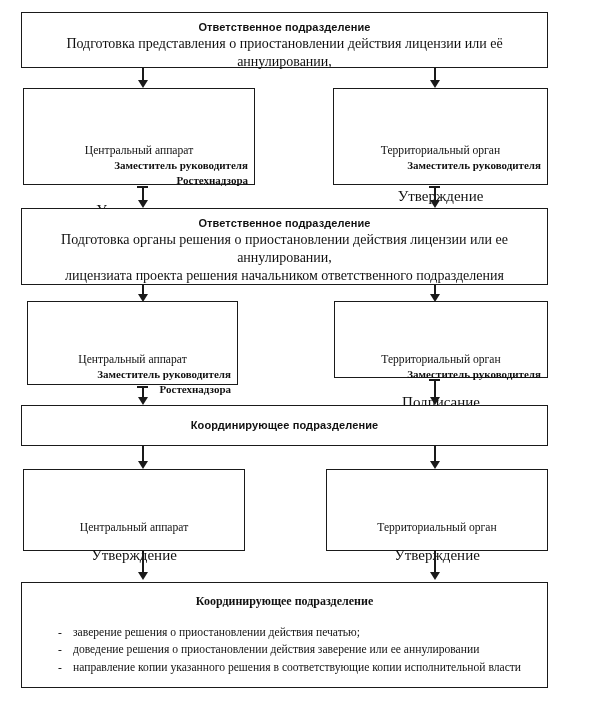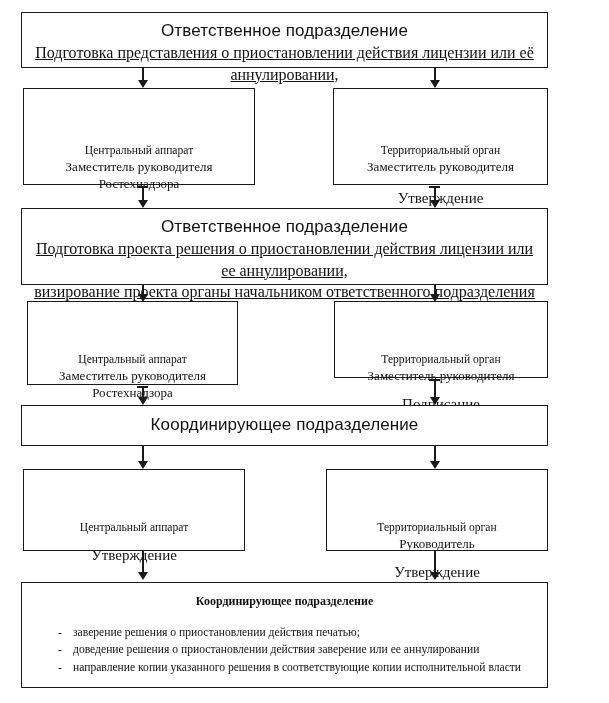--- a/index.html
+++ b/index.html
@@ -22,39 +22,39 @@
     border: 1.4px solid #1a1a1a;
     background: #ffffff;
     text-align: center;
     line-height: 1.32;
   }
   .box-inner {
     padding: 0 6px;
   }
   .title-bold {
     font-family: "Liberation Sans", "DejaVu Sans", sans-serif;
-    font-weight: normal;
-    font-size: 17px;
+    font-weight: bold;
+    font-size: 11px;
     letter-spacing: 0.1px;
   }
   .title-serif-bold {
     font-weight: bold;
     font-size: 12px;
   }
   .body-line {
-    font-size: 16px;
-    text-decoration: underline;
+    font-size: 14px;
   }
   .role-plain {
     font-size: 11.6px;
     margin-top: 43px;
   }
   .role-bold {
-    font-weight: normal;
-    font-size: 13px;
+    font-weight: bold;
+    font-size: 11px;
+    text-align: right;
   }
   .action {
     font-size: 15px;
   }
   .spacer-sm { height: 7px; }
   .spacer-md { height: 11px; }
   .spacer-lg { height: 14px; }
 
   
   .vline {
@@ -141,22 +141,22 @@
   <div class="arrowhead" style="left:138px; top:200px;"></div>
 
   <div class="tick" style="left:429px; top:186px;"></div>
   <div class="vline" style="left:434px; top:186px; height:17px;"></div>
   <div class="arrowhead" style="left:430px; top:200px;"></div>
 
   <div class="box" style="left:21px; top:208px; width:527px; height:77px;">
     <div class="box-inner">
       <div class="spacer-sm"></div>
       <div class="title-bold">Ответственное подразделение</div>
-      <div class="body-line">Подготовка проекта решения о приостановлении действия лицензии или ее аннулировании,</div>
-      <div class="body-line">визирование проекта органы начальником ответственного подразделения</div>
+      <div class="body-line">Подготовка органы решения о приостановлении действия лицензии или ее аннулировании,</div>
+      <div class="body-line">лицензиата проекта решения начальником ответственного подразделения</div>
     </div>
   </div>
 
   <div class="vline" style="left:142px; top:285px; height:12px;"></div>
   <div class="arrowhead" style="left:138px; top:294px;"></div>
   <div class="vline" style="left:434px; top:285px; height:12px;"></div>
   <div class="arrowhead" style="left:430px; top:294px;"></div>
 
   <div class="box" style="left:27px; top:301px; width:211px; height:84px;">
     <div class="box-inner">
@@ -204,21 +204,20 @@
       <div class="role-plain">Центральный аппарат</div>
       <div class="spacer-md"></div>
       <div class="action">Утверждение</div>
     </div>
   </div>
 
   <div class="box" style="left:326px; top:469px; width:222px; height:82px;">
     <div class="box-inner">
       <div class="spacer-sm"></div>
       <div class="role-plain">Территориальный орган</div>
-      <div class="role-bold">Руководитель</div>
       <div class="spacer-md"></div>
       <div class="action">Утверждение</div>
     </div>
   </div>
 
   <div class="vline" style="left:142px; top:551px; height:23px;"></div>
   <div class="arrowhead" style="left:138px; top:572px;"></div>
   <div class="vline" style="left:434px; top:551px; height:23px;"></div>
   <div class="arrowhead" style="left:430px; top:572px;"></div>
 

